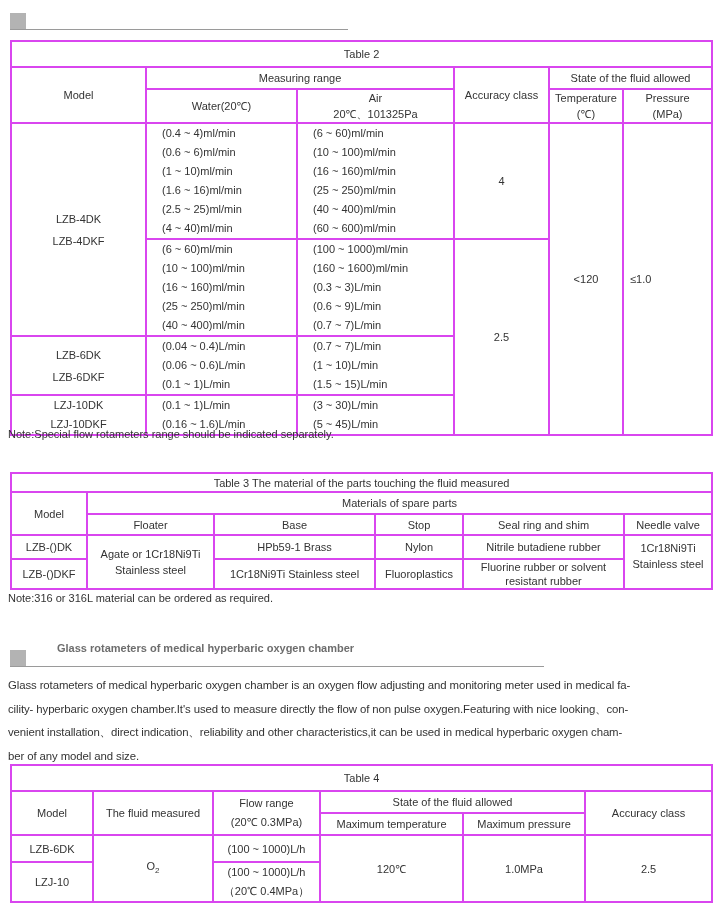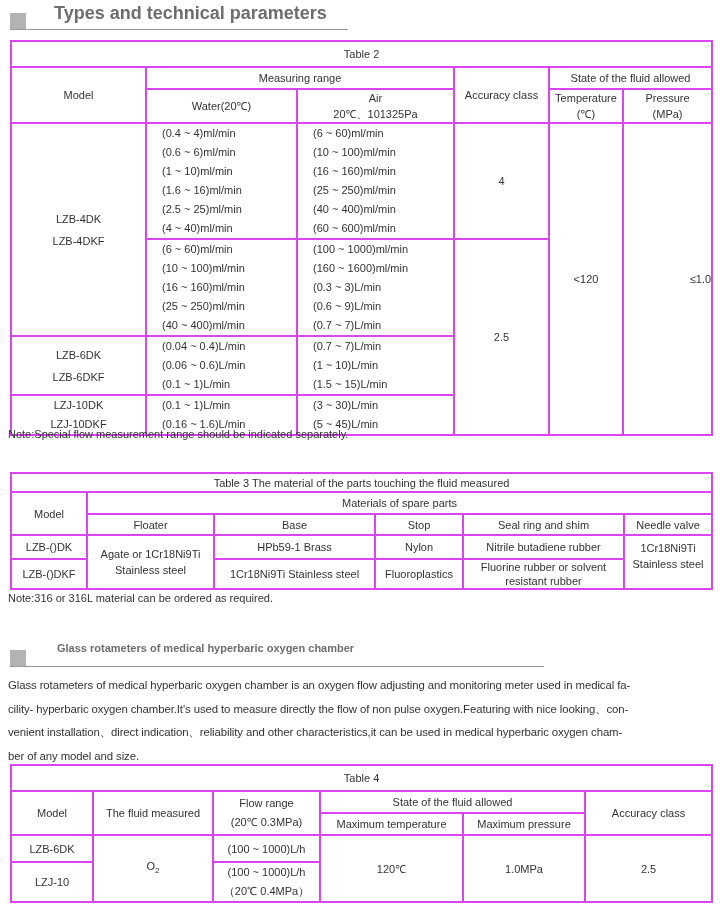--- a/index.html
+++ b/index.html
@@ -14,21 +14,20 @@
   .lines div{height:19px;line-height:19px;}
   .note{position:absolute;left:8px;font-size:11px;color:#333;}
   .para{position:absolute;left:8px;width:705px;font-size:11.4px;line-height:23.5px;color:#333;letter-spacing:-0.1px;}
   sub{font-size:8px;}
 </style>
 </head>
 <body>
 
 <div class="sec-head" style="top:3px;width:340px;">
   <div class="sq"></div>
-  <div class="ttl" style="font-size:18px;left:44px;">Types and technical parameters</div>
   <div class="rule" style="width:338px;"></div>
 </div>
 
 <table style="left:10px;top:40px;width:701px;">
   <colgroup>
     <col style="width:135px">
       <col style="width:151px">
       <col style="width:157px">
       <col style="width:95px">
       <col style="width:74px">
@@ -76,21 +75,21 @@
     <td class="left lines">
       <div>(6 ~ 60)ml/min</div>
       <div>(10 ~ 100)ml/min</div>
       <div>(16 ~ 160)ml/min</div>
       <div>(25 ~ 250)ml/min</div>
       <div>(40 ~ 400)ml/min</div>
       <div>(60 ~ 600)ml/min</div>
     </td>
     <td>4</td>
     <td rowspan="4">&lt;120</td>
-    <td rowspan="4" style="text-align:right;padding-left:6px;">≤1.0</td>
+    <td rowspan="4" style="text-align:left;padding-left:6px;">≤1.0</td>
   </tr>
 
   <tr>
     <td class="left lines">
       <div>(6 ~ 60)ml/min</div>
       <div>(10 ~ 100)ml/min</div>
       <div>(16 ~ 160)ml/min</div>
       <div>(25 ~ 250)ml/min</div>
       <div>(40 ~ 400)ml/min</div>
     </td>
@@ -130,21 +129,21 @@
       <div>(0.1 ~ 1)L/min</div>
       <div>(0.16 ~ 1.6)L/min</div>
     </td>
     <td class="left lines">
       <div>(3 ~ 30)L/min</div>
       <div>(5 ~ 45)L/min</div>
     </td>
   </tr>
 </tbody>
   </table>
-<div class="note" style="top:428px;">Note:Special flow measurement range should be indicated separately.</div>
+<div class="note" style="top:428px;">Note:Special flow rotameters range should be indicated separately.</div>
 
 <table style="left:10px;top:472px;width:701px;">
   <colgroup>
     <col style="width:76px">
       <col style="width:127px">
       <col style="width:161px">
       <col style="width:88px">
       <col style="width:161px">
       <col style="width:88px">
   </colgroup>

